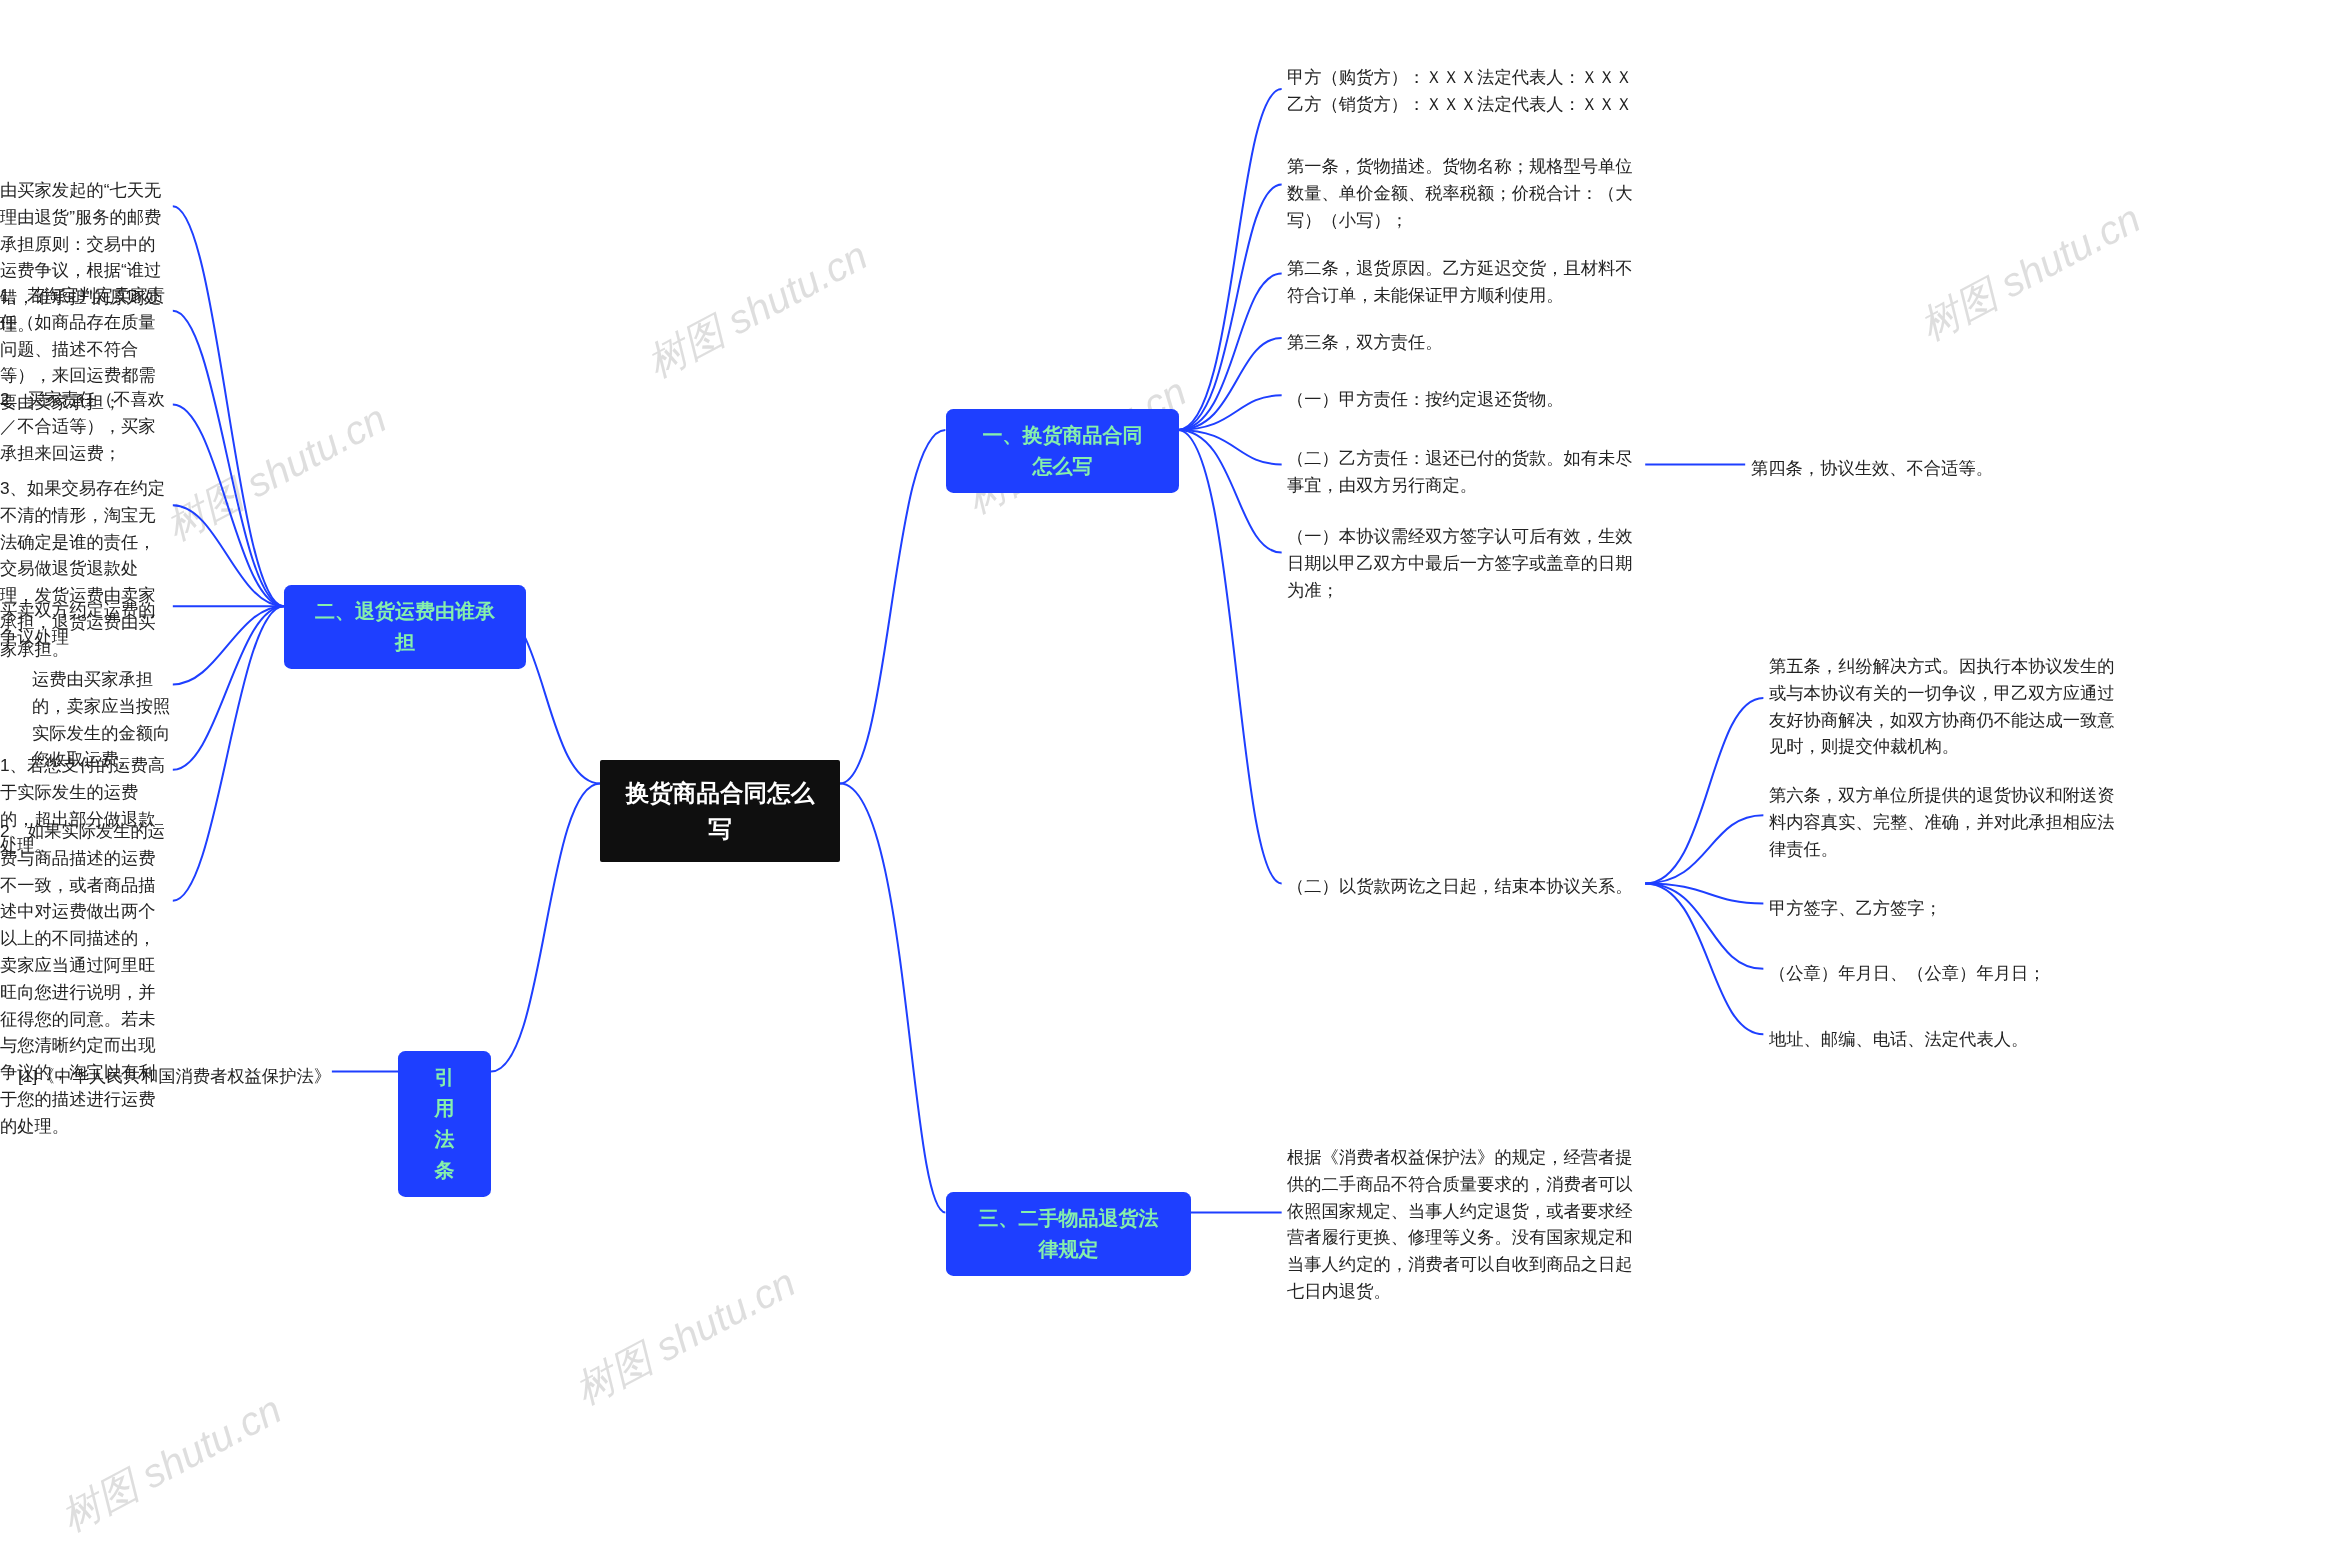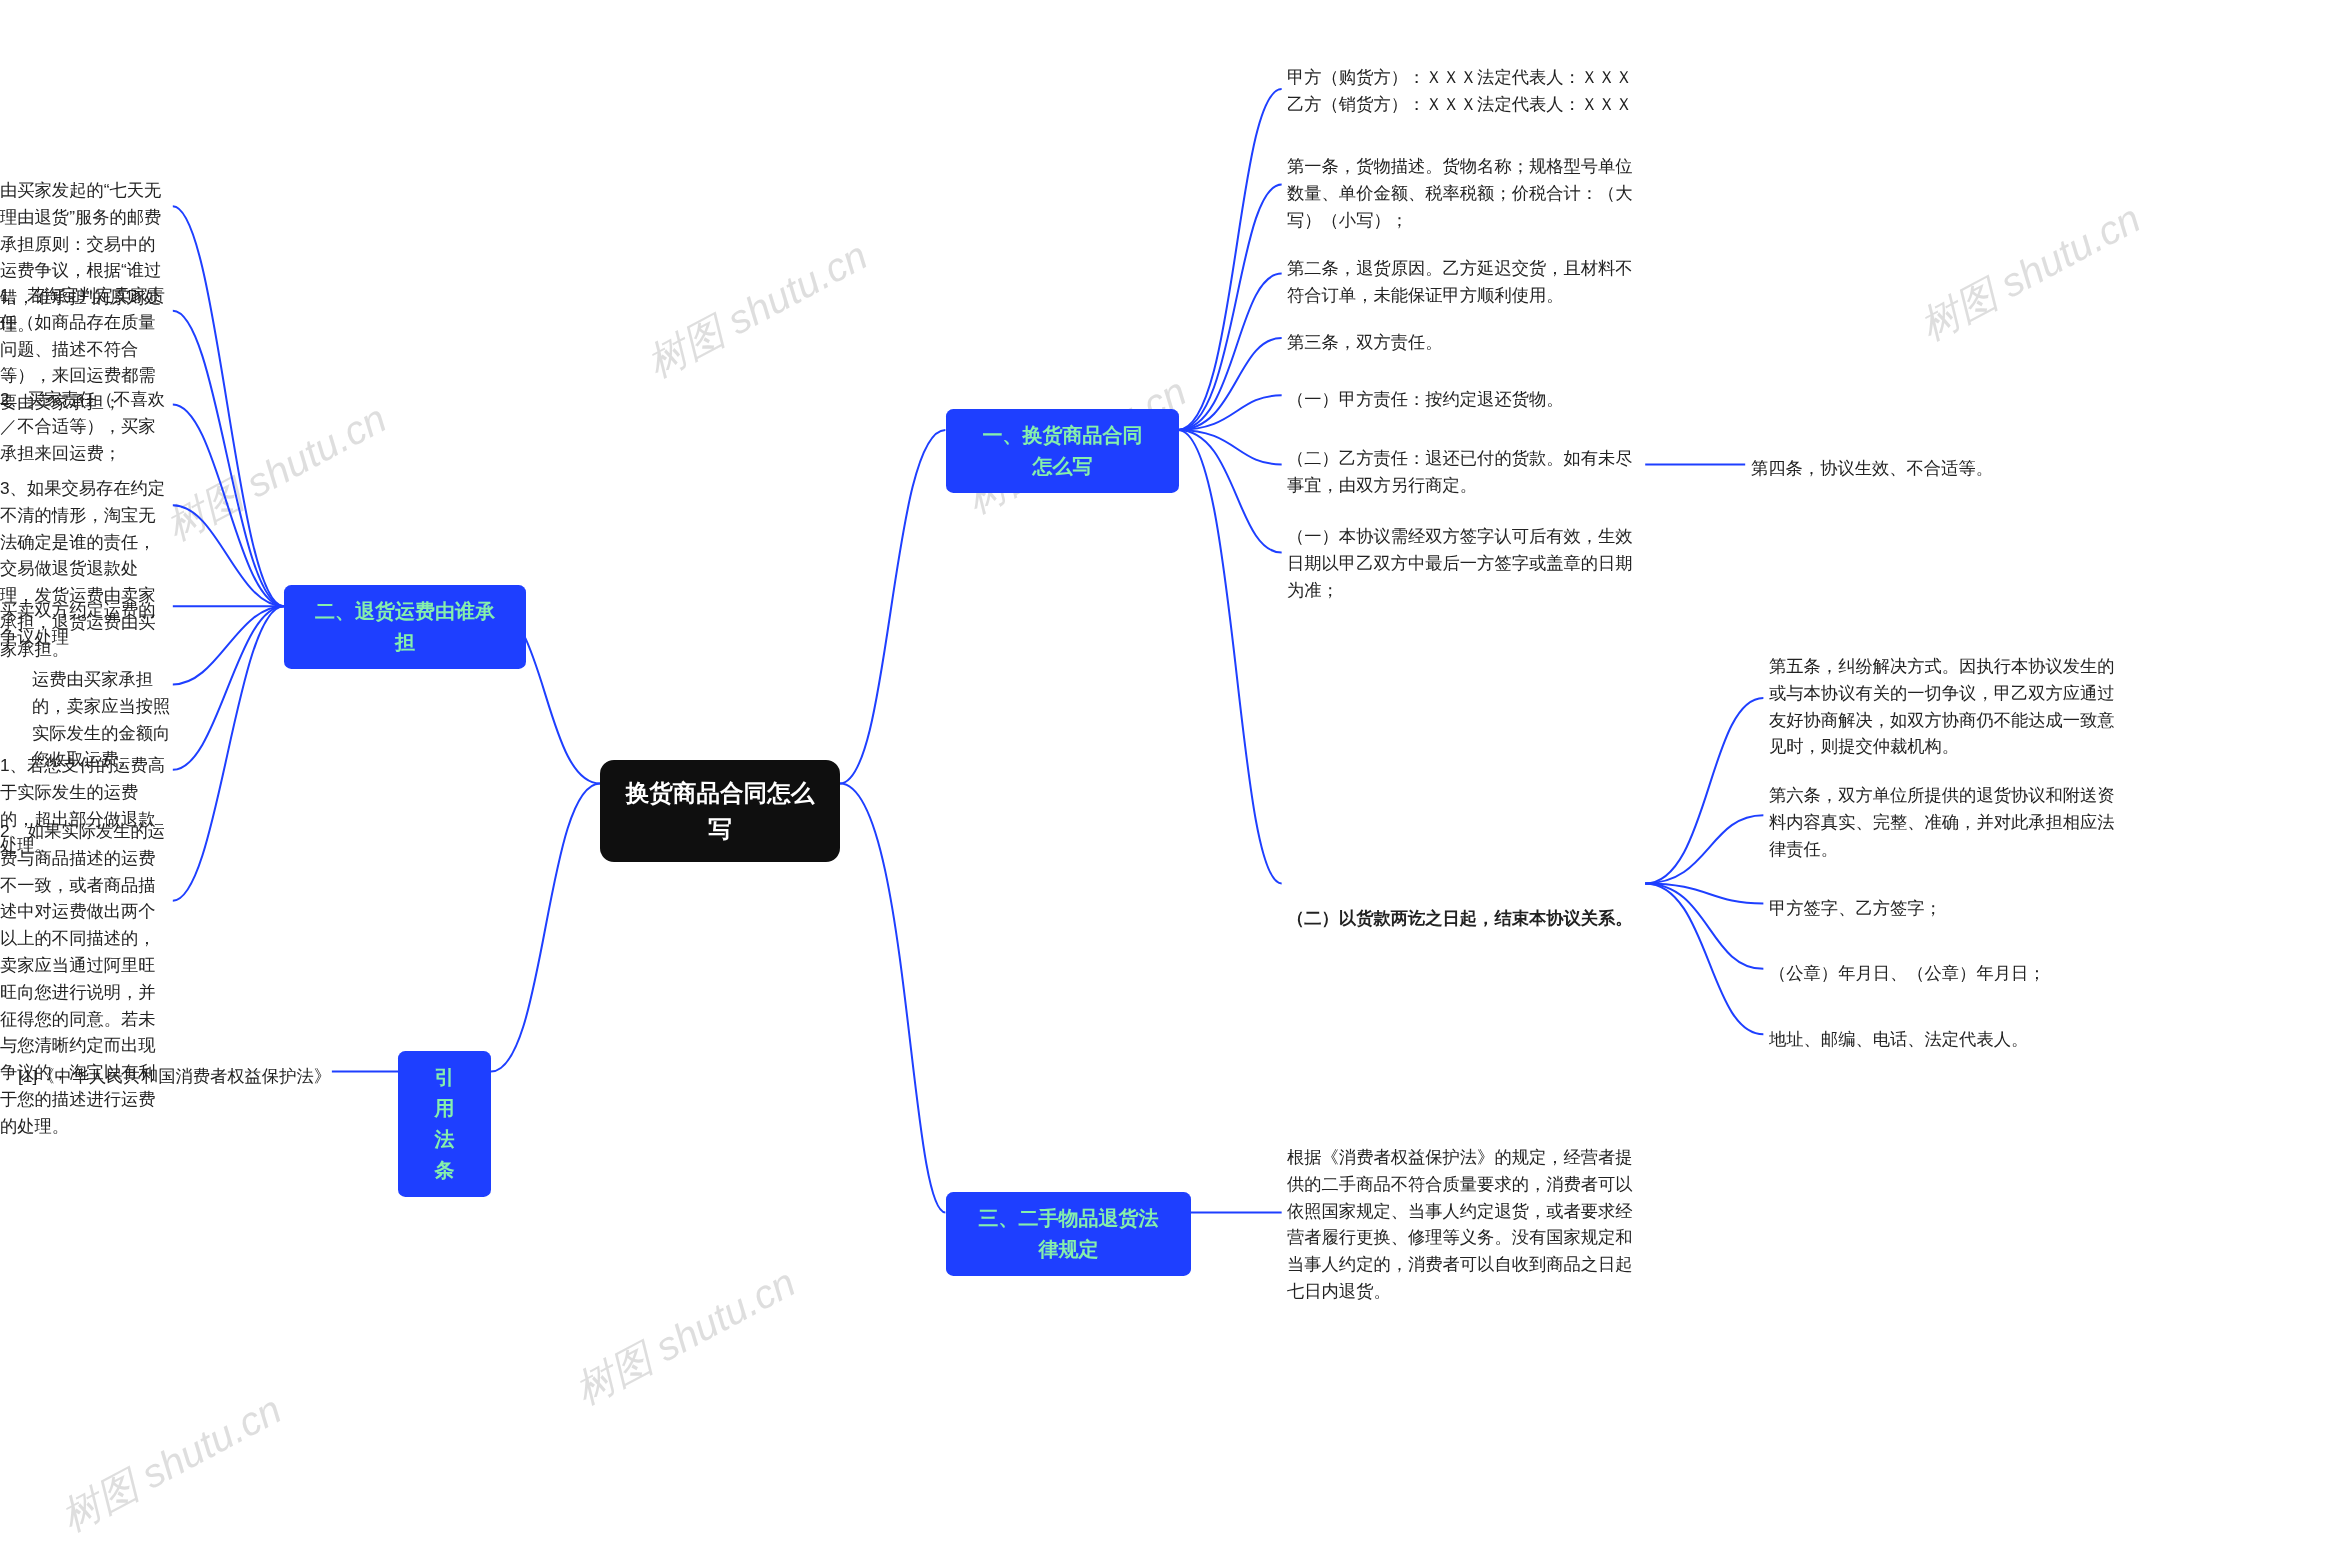--- a/index.html
+++ b/index.html
@@ -25,21 +25,21 @@
   font-size: 18px;
   line-height: 1.55;
   color: #111;
 }
 .root {
   background: #0f0f0f;
   color: #ffffff;
   font-weight: 600;
   font-size: 23.6px;
   padding: 14.5px 20px;
-  border-radius: 14px;
+  border-radius: 2px;
   text-align: center;
 }
 .branch {
   background: #1e3fff;
   color: #86efac;
   font-weight: 600;
   font-size: 20px;
   padding: 11px 28px;
   border-radius: 7.3px;
   text-align: center;
@@ -119,21 +119,21 @@
 
 <div class="node leaf leaf-wide" style="left:1287px; top:64px; white-space:pre-line;">甲方（购货方）：ＸＸＸ法定代表人：ＸＸＸ
 乙方（销货方）：ＸＸＸ法定代表人：ＸＸＸ</div>
 <div class="node leaf leaf-wide" style="left:1287px; top:153px;">第一条，货物描述。货物名称；规格型号单位数量、单价金额、税率税额；价税合计：（大写）（小写）；</div>
 <div class="node leaf leaf-wide" style="left:1287px; top:255px;">第二条，退货原因。乙方延迟交货，且材料不符合订单，未能保证甲方顺利使用。</div>
 <div class="node leaf leaf-wide" style="left:1287px; top:329px;">第三条，双方责任。</div>
 <div class="node leaf leaf-wide" style="left:1287px; top:386px;">（一）甲方责任：按约定退还货物。</div>
 <div class="node leaf leaf-wide" style="left:1287px; top:445px;">（二）乙方责任：退还已付的货款。如有未尽事宜，由双方另行商定。</div>
 <div class="node leaf leaf-narrow" style="left:1751px; top:455px;">第四条，协议生效、不合适等。</div>
 <div class="node leaf leaf-wide" style="left:1287px; top:523px;">（一）本协议需经双方签字认可后有效，生效日期以甲乙双方中最后一方签字或盖章的日期为准；</div>
-<div class="node leaf leaf-wide" style="left:1287px; top:905px;font-weight:bold;">（二）以货款两讫之日起，结束本协议关系。</div>
+<div class="node leaf leaf-wide" style="left:1287px; top:873px;">（二）以货款两讫之日起，结束本协议关系。</div>
 
 <div class="node leaf leaf-wide" style="left:1769px; top:653px;">第五条，纠纷解决方式。因执行本协议发生的或与本协议有关的一切争议，甲乙双方应通过友好协商解决，如双方协商仍不能达成一致意见时，则提交仲裁机构。</div>
 <div class="node leaf leaf-wide" style="left:1769px; top:782px;">第六条，双方单位所提供的退货协议和附送资料内容真实、完整、准确，并对此承担相应法律责任。</div>
 <div class="node leaf leaf-wide" style="left:1769px; top:895px;">甲方签字、乙方签字；</div>
 <div class="node leaf leaf-wide" style="left:1769px; top:960px;">（公章）年月日、（公章）年月日；</div>
 <div class="node leaf leaf-wide" style="left:1769px; top:1026px;">地址、邮编、电话、法定代表人。</div>
 
 <div class="node branch" style="left:946px; top:1192px; width:245px;">三、二手物品退货法律规定</div>
 <div class="node leaf leaf-wide" style="left:1287px; top:1144px;">根据《消费者权益保护法》的规定，经营者提供的二手商品不符合质量要求的，消费者可以依照国家规定、当事人约定退货，或者要求经营者履行更换、修理等义务。没有国家规定和当事人约定的，消费者可以自收到商品之日起七日内退货。</div>
 

